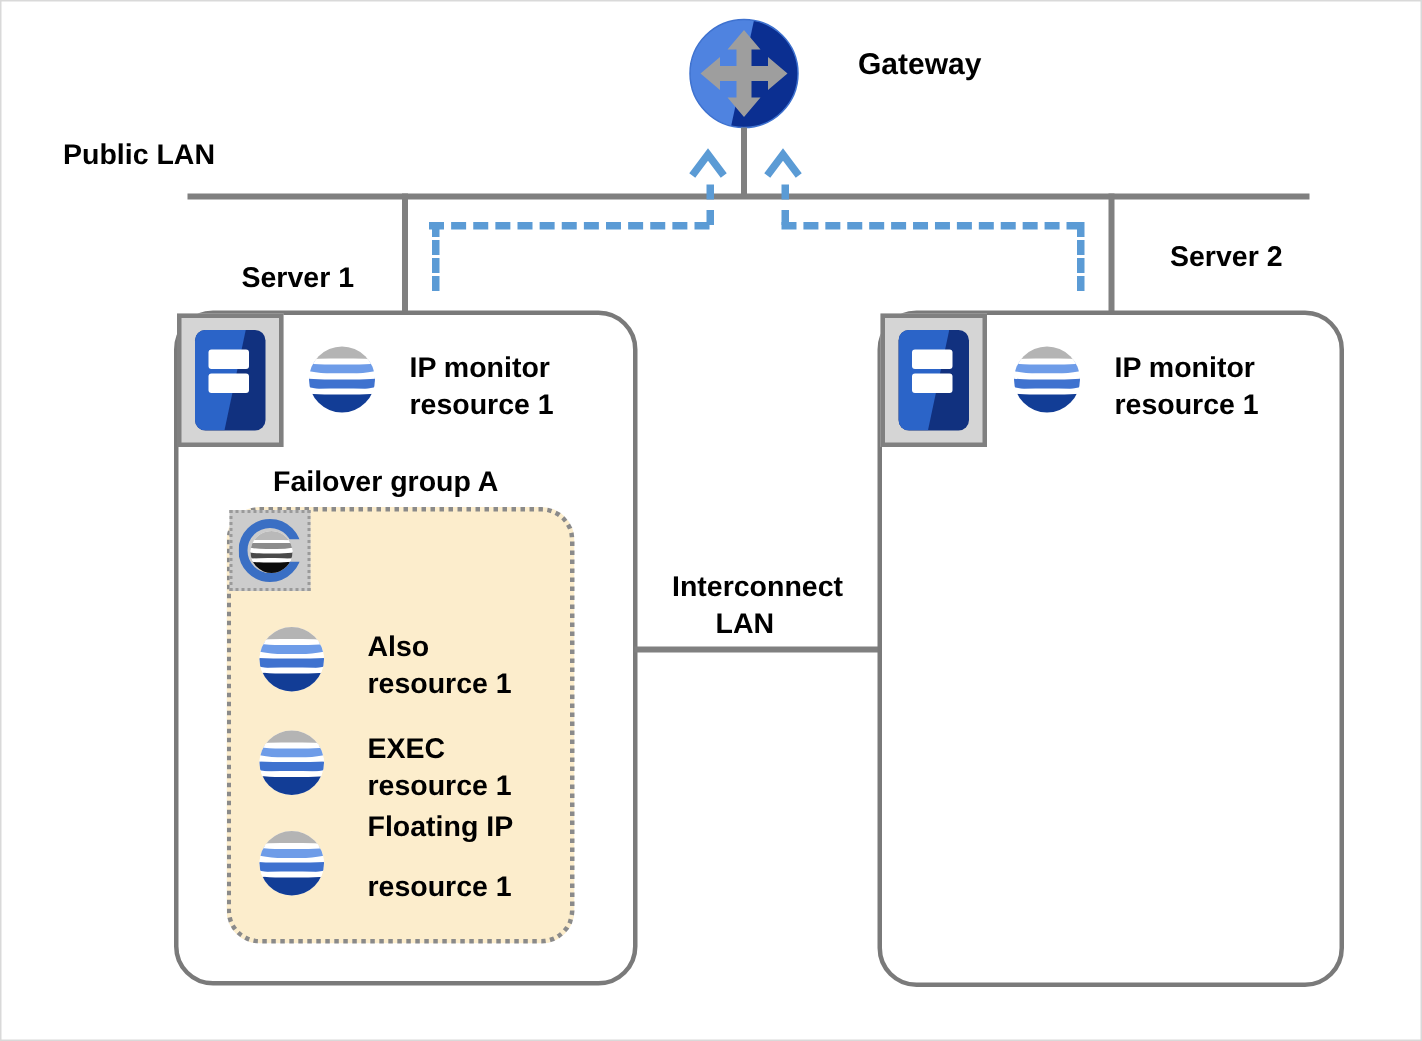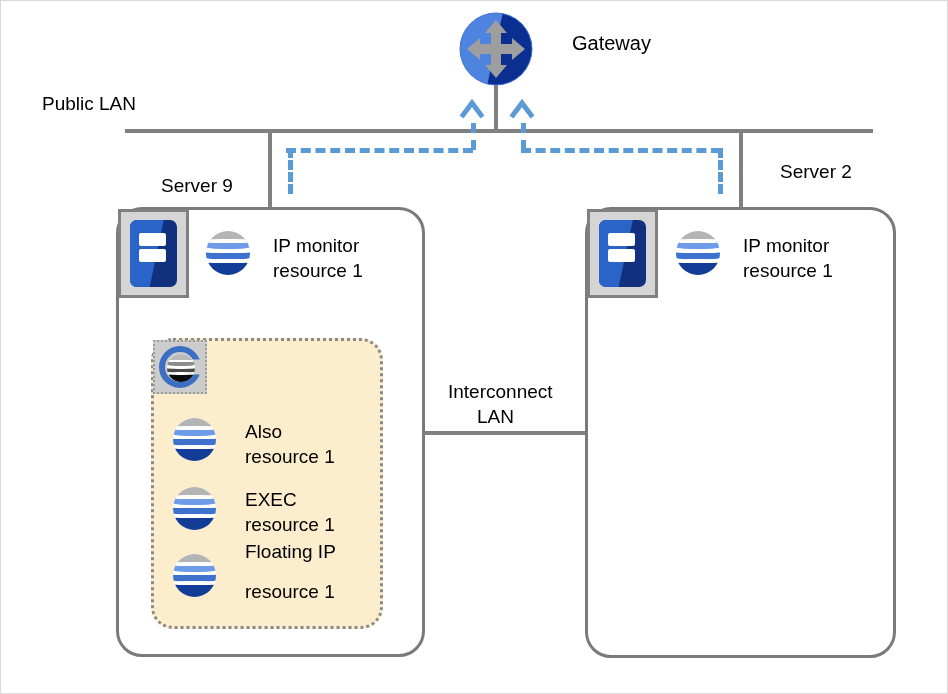--- a/index.html
+++ b/index.html
@@ -20,20 +20,21 @@
     box-sizing: border-box;
     overflow: hidden;
   }
   .txt {
     position: absolute;
     color: #000000;
     font-family: "Liberation Sans", sans-serif;
     font-size: 19px;
     line-height: 25px;
     white-space: pre;
+    font-weight: bold;
   }
 
   
   .hline {
     position: absolute;
     background: #808080;
     height: 4px;
   }
   .vline {
     position: absolute;
@@ -253,21 +254,21 @@
 
   <div class="dash-v" style="left:717px; top:147px; height:46px;"></div>
   <div class="dash-h" style="left:520px; top:147px; width:200px;"></div>
   <div class="dash-v" style="left:520px; top:122px; height:27px;"></div>
   <div class="arrow-up" style="left:508px; top:97px;">
     <svg viewBox="0 0 26 26" width="26" height="26" aria-hidden="true">
       <polyline points="4,17 13,5 22,17" fill="none" stroke="#5b9bd5" stroke-width="5" stroke-linecap="square" stroke-linejoin="miter"></polyline>
     </svg>
   </div>
 
-  <div class="txt" style="left:160px; top:172px;">Server 9</div>
+  <div class="txt" style="left:160px; top:172px;">Server 1</div>
 
   <div class="server-box" style="left:115px; top:206px; width:309px; height:450px;"></div>
 
   <div class="server-icon" style="left:117px; top:208px;">
     <div class="chassis">
       <div class="bar b1"></div>
       <div class="bar b2"></div>
     </div>
   </div>
 
@@ -276,20 +277,21 @@
     <div class="band g2"></div>
     <div class="band g3"></div>
     <div class="band g4"></div>
     <div class="w1"></div>
       <div class="w2"></div>
       <div class="w3"></div>
   </div>
   <div class="txt" style="left:272px; top:232px;">IP monitor</div>
   <div class="txt" style="left:272px; top:257px;">resource 1</div>
 
+  <div class="txt" style="left:181px; top:308px;">Failover group A</div>
 
   <div class="fo-box" style="left:150px; top:337px; width:232px; height:291px;"></div>
 
   <div class="fo-icon" style="left:152px; top:339px;">
     <div class="inner">
       <div class="ring"></div>
       <div class="gray-globe">
         <div class="b b1"></div>
         <div class="b b2"></div>
         <div class="b b3"></div>

